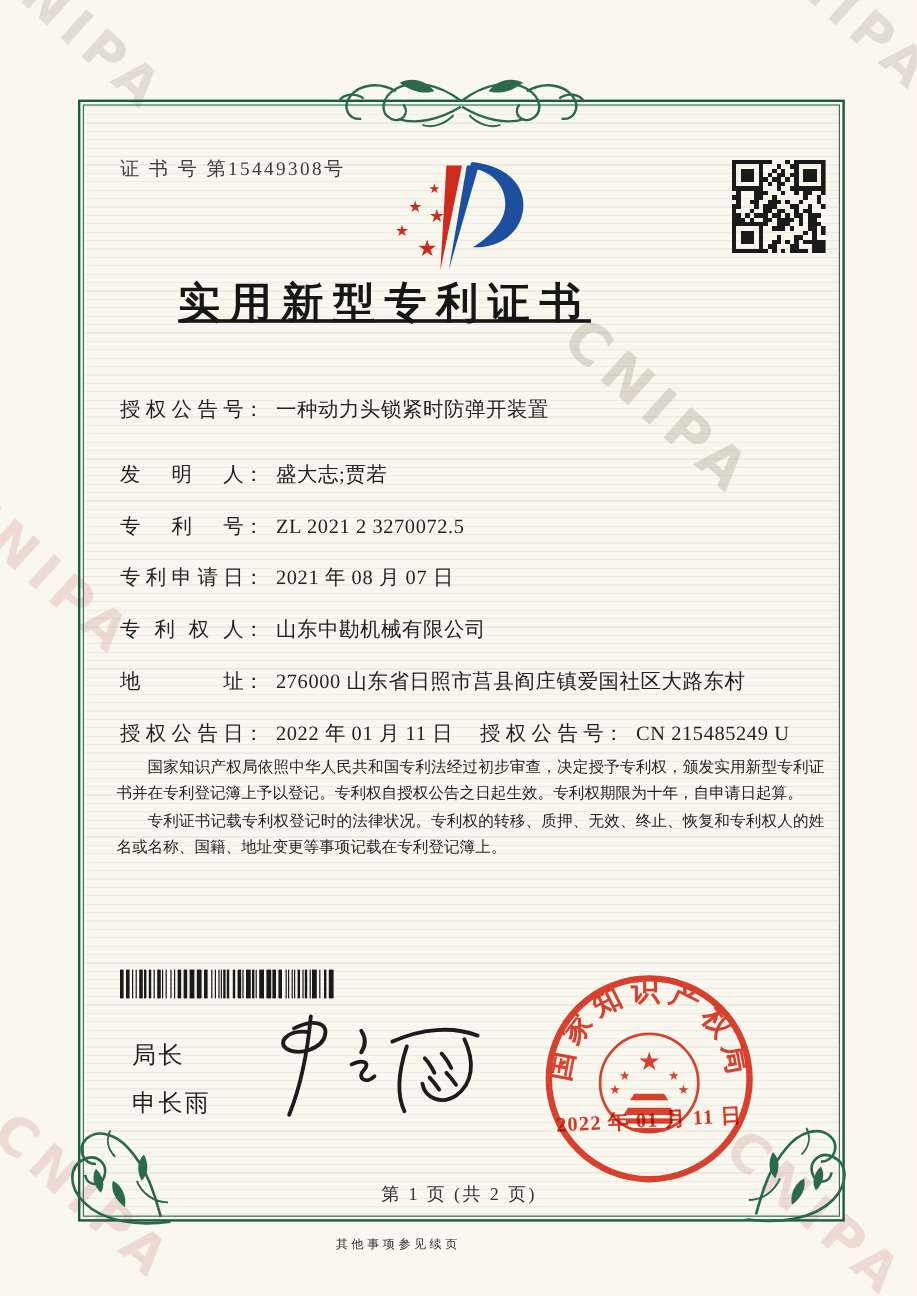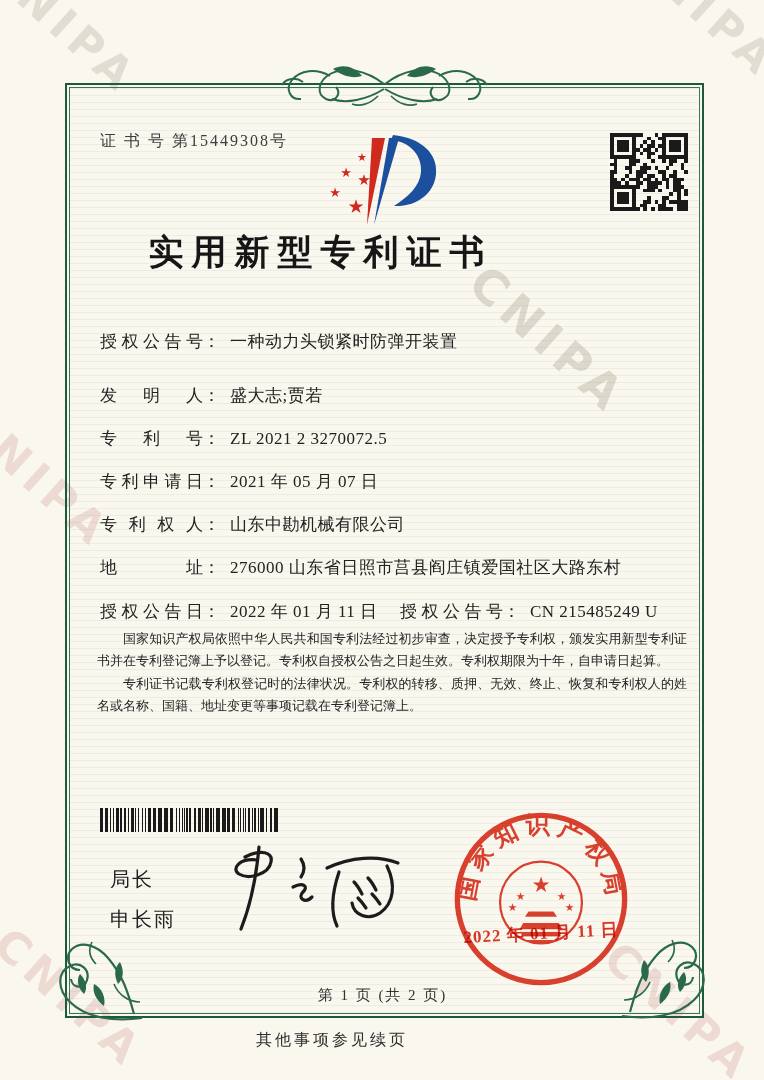--- a/index.html
+++ b/index.html
@@ -31,21 +31,21 @@
   .ornament{position:absolute;pointer-events:none;}
   .orn-top{left:272px;top:54px;}
   .orn-bl{left:44px;top:930px;}
   .orn-br{left:620px;top:928px;transform:scaleX(-1);}
 
   
   .cert-no{position:absolute;left:100px;top:131px;font-size:16px;letter-spacing:2px;color:#3c3c3c;}
   .logo{position:absolute;left:318px;top:128px;}
   .qr{position:absolute;left:610px;top:133px;width:78px;height:78px;}
   .title{position:absolute;left:65px;top:229px;width:511px;text-align:center;
-         font-size:35px;font-weight:bold;letter-spacing:8px;color:#161616;}
+         font-size:35px;font-weight:bold;letter-spacing:8px;color:#161616;text-decoration:underline;}
 
   .fields{position:absolute;left:100px;top:330px;width:560px;font-size:17px;color:#222;}
   .field-row{height:21px;margin-bottom:22px;white-space:nowrap;}
   .field-row:first-child{margin-bottom:33px;}
   .flabel{display:inline-block;width:103px;text-align:justify;text-align-last:justify;vertical-align:top;}
   .fcolon{display:inline-block;}
   .fvalue{padding-left:10px;letter-spacing:0.5px;}
 
   .grant-row{position:absolute;left:100px;top:600px;width:585px;display:flex;font-size:17px;color:#222;white-space:nowrap;}
   .grant-left{width:300px;}
@@ -63,21 +63,21 @@
   .signature{position:absolute;left:215px;top:841px;}
 
   .seal{position:absolute;left:452px;top:810px;width:178px;height:178px;opacity:0.95;mix-blend-mode:multiply;}
   .seal-date{position:absolute;left:446px;top:922px;width:190px;text-align:center;
         color:#dd3826;font-size:17px;font-weight:bold;transform:rotate(-3deg);
         letter-spacing:1px;mix-blend-mode:multiply;}
 
   .page-info{position:absolute;left:65px;top:986px;width:635px;text-align:center;
         font-size:15px;color:#333;letter-spacing:2px;}
   .footer-note{position:absolute;left:0;top:1030px;width:664px;text-align:center;
-        font-size:16px;color:#2e2e2e;letter-spacing:3px;}
+        font-size:10px;color:#2e2e2e;letter-spacing:3px;}
 </style>
 </head>
 <body>
 
 <div class="page">
 
   <span class="wm wm-gray wm-tl">CNIPA</span>
   <span class="wm wm-gray wm-tr">CNIPA</span>
   <span class="wm wm-mid">CNIPA</span>
   <span class="wm wm-pink wm-left">CNIPA</span>
@@ -387,21 +387,21 @@
     <div class="field-row">
       <span class="flabel">授权公告号</span><span class="fcolon">：</span><span class="fvalue">一种动力头锁紧时防弹开装置</span>
     </div>
     <div class="field-row">
       <span class="flabel">发明人</span><span class="fcolon">：</span><span class="fvalue">盛大志;贾若</span>
     </div>
     <div class="field-row">
       <span class="flabel">专利号</span><span class="fcolon">：</span><span class="fvalue">ZL 2021 2 3270072.5</span>
     </div>
     <div class="field-row">
-      <span class="flabel">专利申请日</span><span class="fcolon">：</span><span class="fvalue">2021 年 05 月 07 日</span>
+      <span class="flabel">专利申请日</span><span class="fcolon">：</span><span class="fvalue">2021 年 08 月 07 日</span>
     </div>
     <div class="field-row">
       <span class="flabel">专利权人</span><span class="fcolon">：</span><span class="fvalue">山东中勘机械有限公司</span>
     </div>
     <div class="field-row">
       <span class="flabel">地址</span><span class="fcolon">：</span><span class="fvalue">276000 山东省日照市莒县阎庄镇爱国社区大路东村</span>
     </div>
   </div>
 
   <div class="grant-row">

